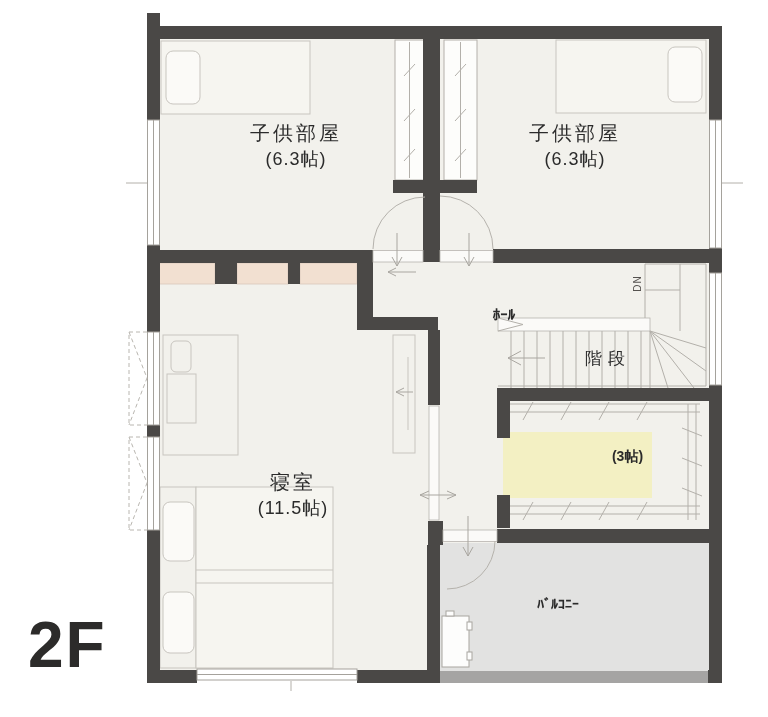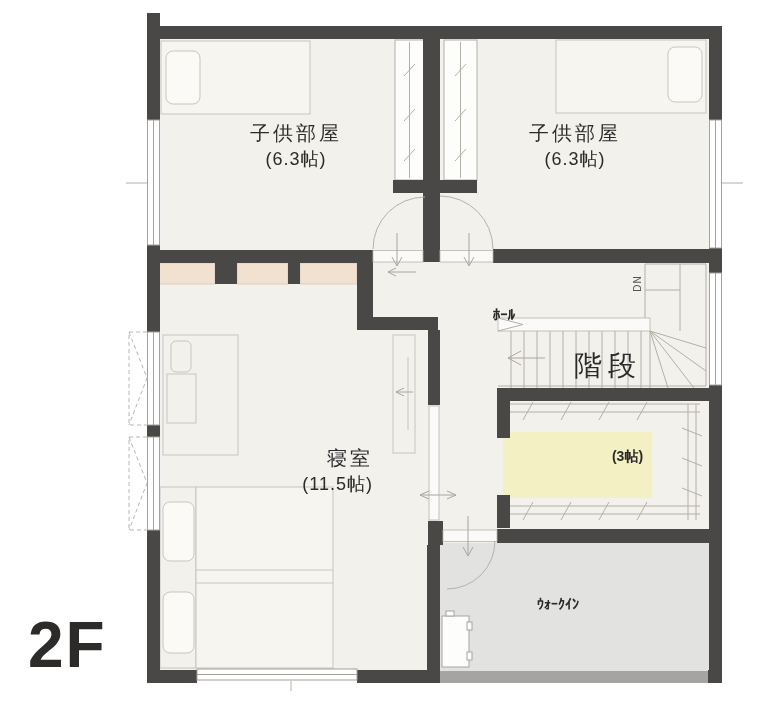--- a/index.html
+++ b/index.html
@@ -28,21 +28,21 @@
   svg .arrow{stroke:#a9a6a0;stroke-width:1;fill:none;}
   svg .closetbox{fill:#fdfdfb;stroke:var(--line);stroke-width:1;}
   svg .white{fill:#fdfdfc;stroke:#a8a5a0;stroke-width:1;}
   .room-label{position:absolute;text-align:center;line-height:1.25;white-space:nowrap;}
   .room-label .nm{display:block;}
   .lbl-child{width:160px;font-size:20px;letter-spacing:3px;}
   .lbl-child .sz{font-size:18px;letter-spacing:1px;margin-top:35px;}
   .lbl-bedroom{width:160px;font-size:20px;letter-spacing:3px;}
   .lbl-bedroom .sz{font-size:18px;letter-spacing:1px;}
   .lbl-hall{width:80px;font-size:15px;font-weight:bold;}
-  .lbl-stairs{width:80px;font-size:28px;letter-spacing:6px;}
+  .lbl-stairs{width:80px;font-size:17px;letter-spacing:6px;}
   .lbl-wic{width:180px;font-size:13px;font-weight:bold;}
   .lbl-wic .sz{font-size:14px;margin-left:37px;}
   .lbl-balcony{width:120px;font-size:14px;font-weight:bold;}
   .lbl-dn{position:absolute;left:622px;top:278px;width:30px;font-size:10px;letter-spacing:1px;
           transform:rotate(-90deg);transform-origin:center;text-align:center;color:#55524f;}
   .floor-label{position:absolute;left:28px;top:608px;font-size:64px;font-weight:bold;
                letter-spacing:2px;color:#2c2b2a;}
 </style>
 </head>
 <body>
@@ -192,31 +192,31 @@
   </svg>
 
   <div class="room-label lbl-child" style="left:216px;top:121px;">
     <span class="nm">子供部屋</span>
     <span class="sz">(6.3帖)</span>
   </div>
   <div class="room-label lbl-child" style="left:495px;top:121px;">
     <span class="nm">子供部屋</span>
     <span class="sz">(6.3帖)</span>
   </div>
-  <div class="room-label lbl-bedroom" style="left:213px;top:446px;text-align:right;">
+  <div class="room-label lbl-bedroom" style="left:213px;top:470px;">
     <span class="nm">寝室</span>
     <span class="sz">(11.5帖)</span>
   </div>
   <div class="room-label lbl-hall" style="left:464px;top:282px;margin-top:24px;">
     <span class="nm">ﾎｰﾙ</span>
   </div>
   <div class="room-label lbl-stairs" style="left:568px;top:348px;">
     <span class="nm">階段</span>
   </div>
   <div class="room-label lbl-wic" style="left:519px;top:448px;">
     <span class="sz">(3帖)</span>
   </div>
   <div class="room-label lbl-balcony" style="left:498px;top:596px;">
-    <span class="nm">ｳｫｰｸｲﾝ</span>
+    <span class="nm">ﾊﾞﾙｺﾆｰ</span>
   </div>
   <div class="lbl-dn">DN</div>
   <div class="floor-label">2F</div>
 </div>
 
 </body></html>

